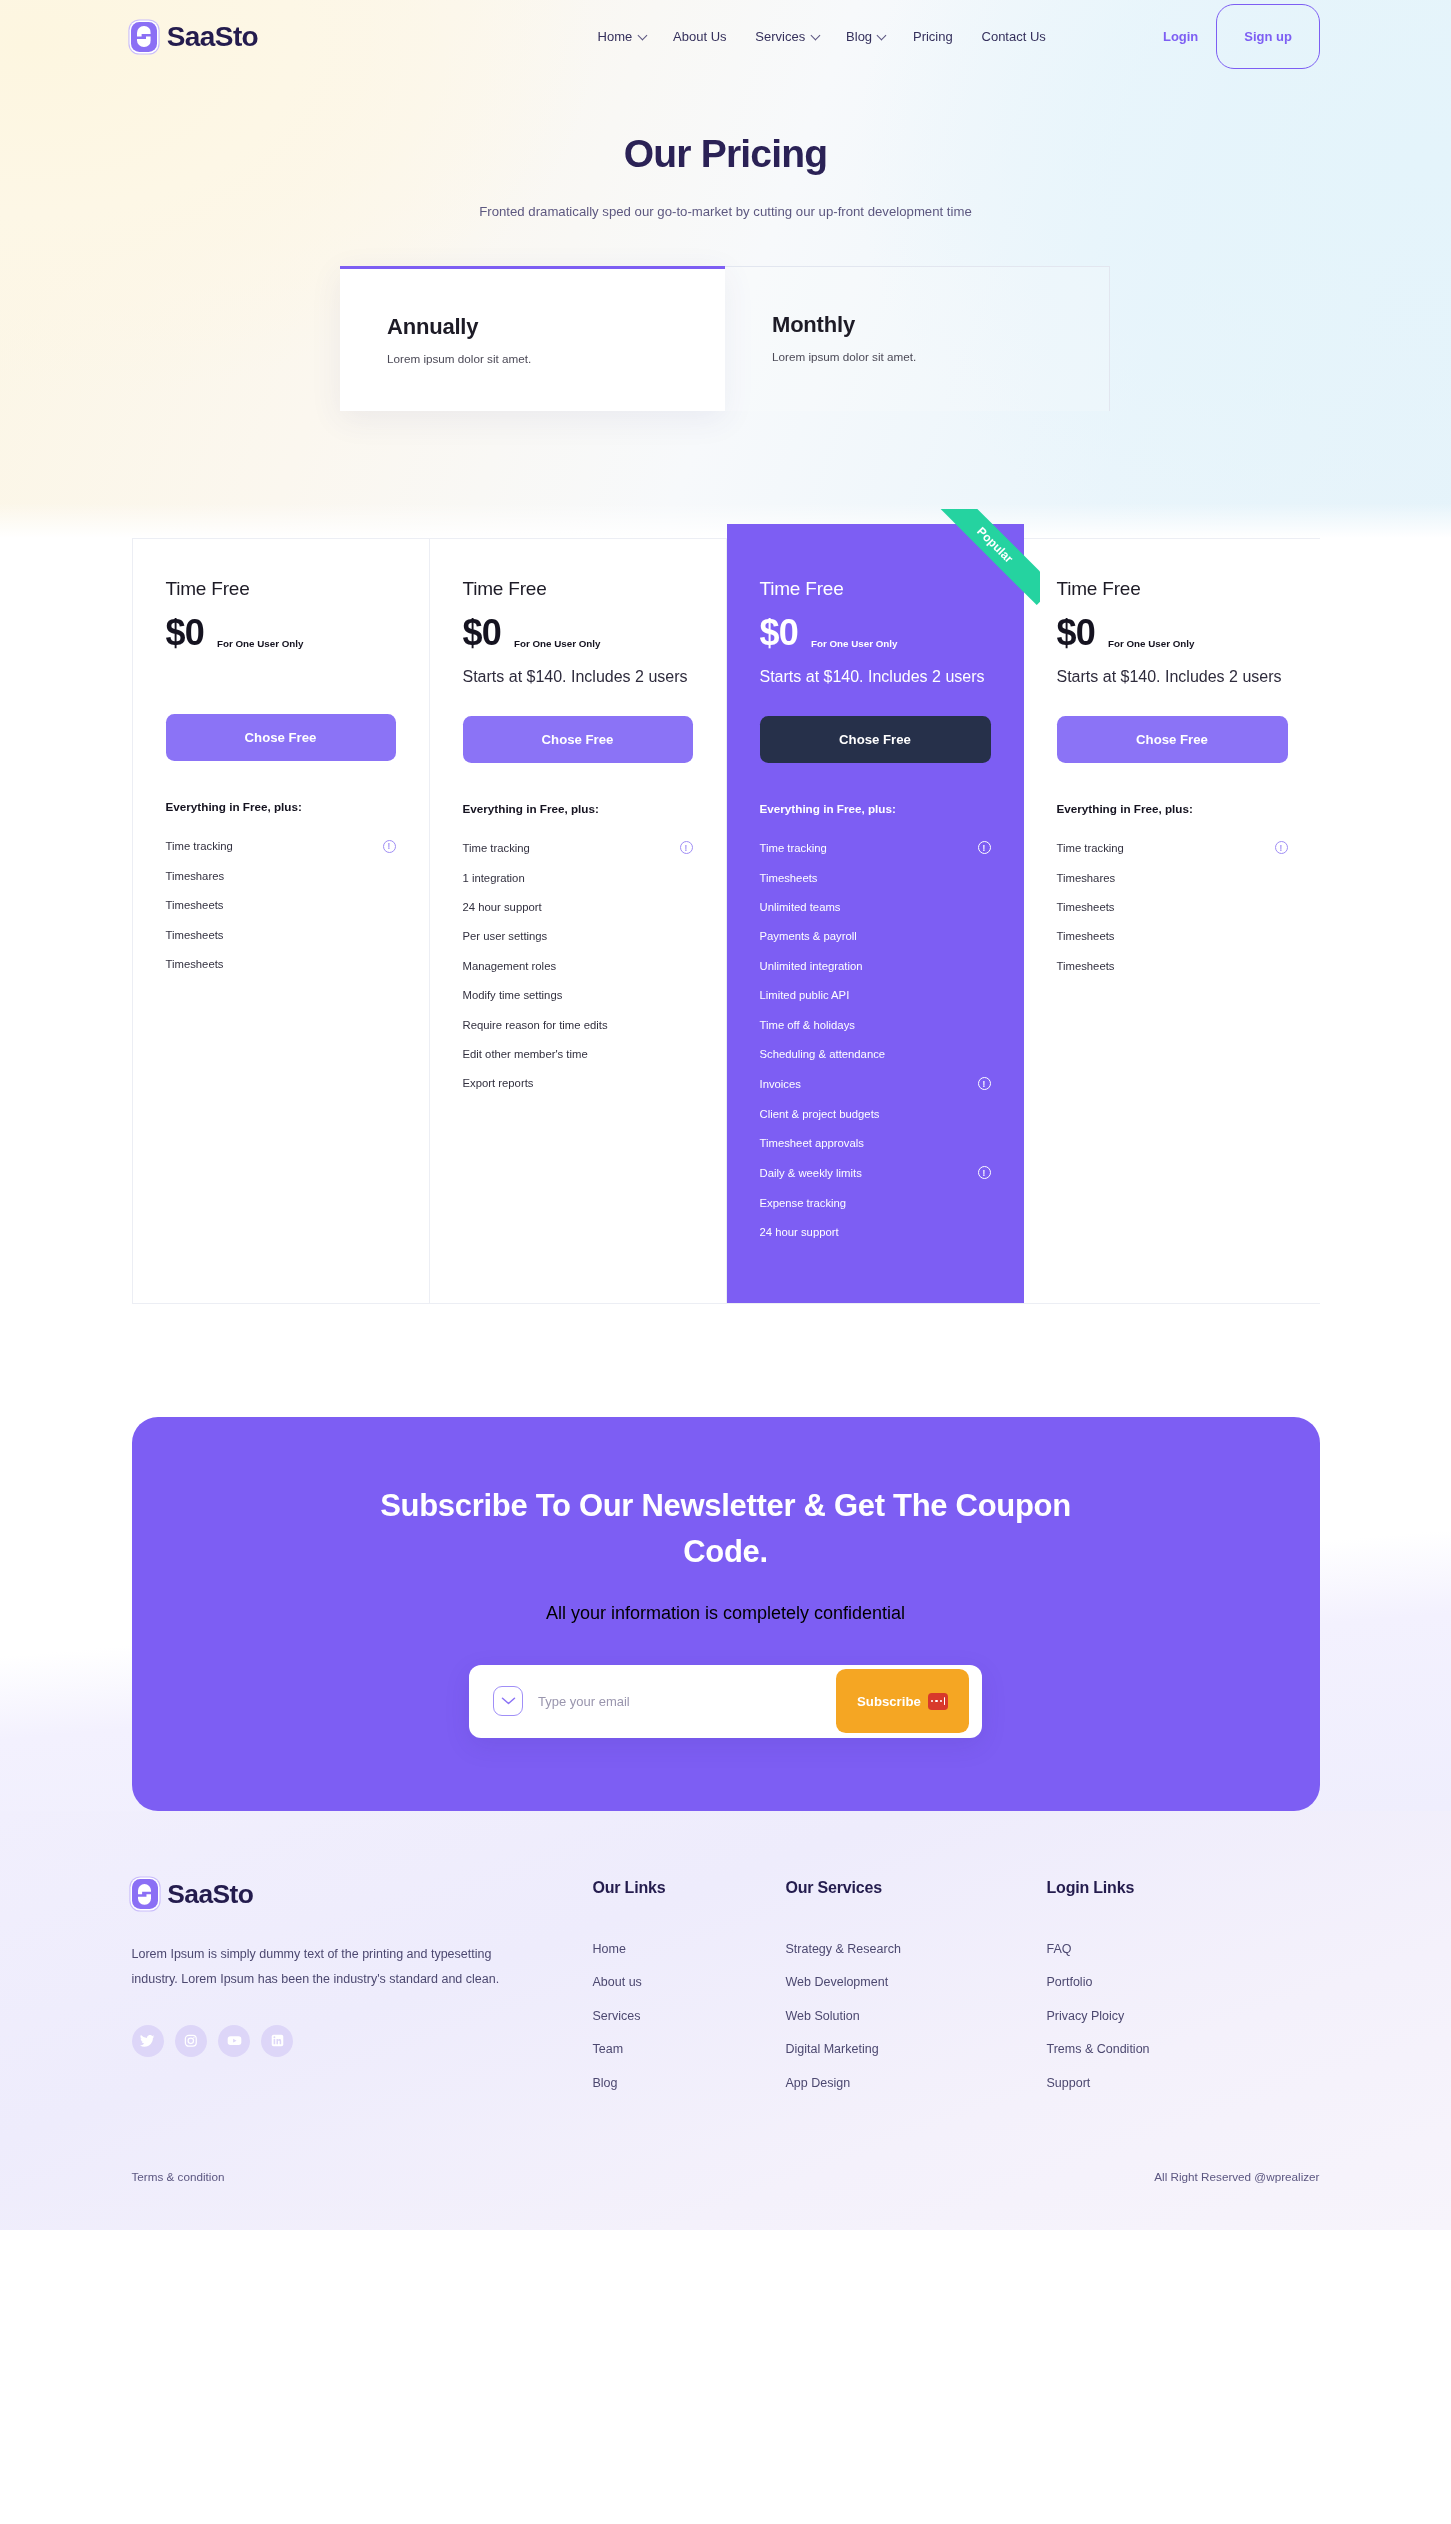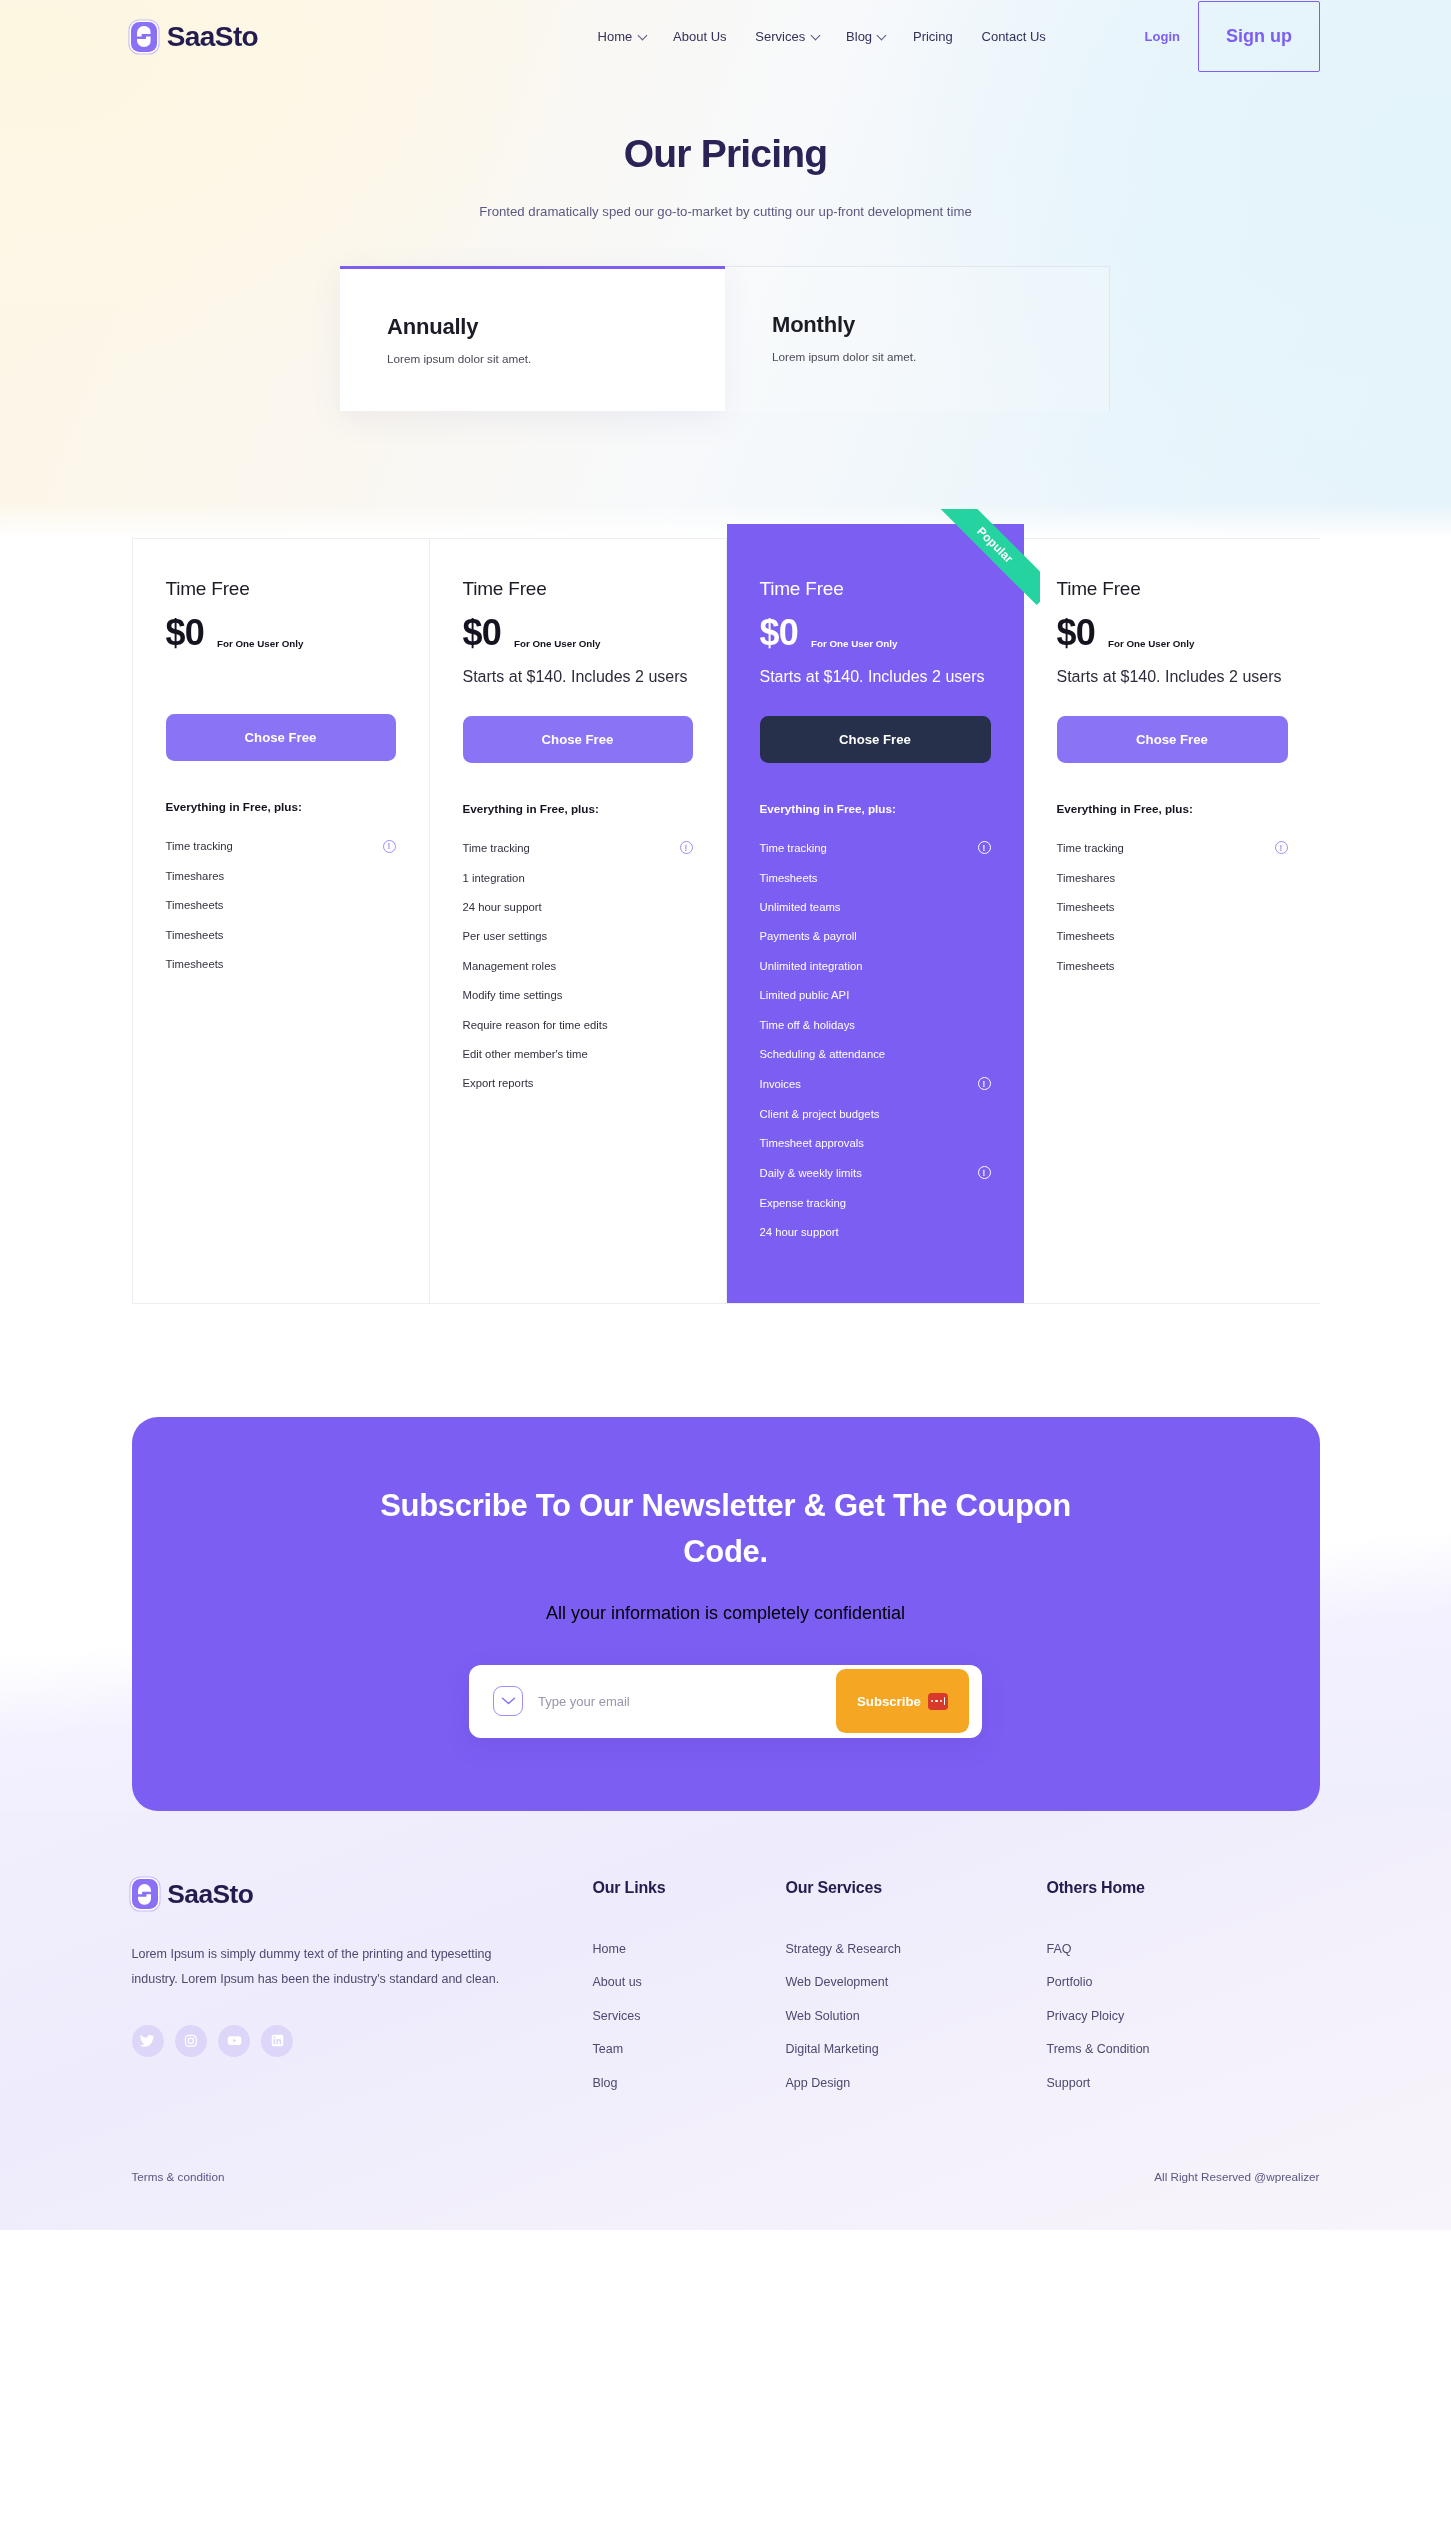--- a/index.html
+++ b/index.html
@@ -68,22 +68,22 @@
     cursor: pointer; white-space: nowrap;
   }
   .caret {
     width: 6.8px; height: 6.8px; display: inline-block;
     border-right: 1.2px solid #5b5580; border-bottom: 1.2px solid #5b5580;
     transform: rotate(45deg) translateY(-1.5px);
   }
   .nav-right { margin-left: auto; display: flex; align-items: center; gap: 18px; }
   .login-link { font-size: 13px; color: #7d5ef3; font-weight: 600; cursor: pointer; }
   .signup-btn {
-    font-size: 18px; font-weight: 600; color: #7d5ef3;
-    border: 1.2px solid #7d5ef3; border-radius: 2px;
+    font-size: 13px; font-weight: 600; color: #7d5ef3;
+    border: 1.2px solid #7d5ef3; border-radius: 18px;
     padding: 24px 27px; background: transparent; cursor: pointer;
     font-family: "Liberation Sans", sans-serif;
   }
 
   
   .page-head { text-align: center; margin-top: 59px; }
   .page-title {
     font-size: 39px; font-weight: 700; letter-spacing: -0.8px; color: #2b2256;
   }
   .page-sub {
@@ -600,21 +600,21 @@
         <div class="f-links">
           <a class="f-link">Strategy &amp; Research</a>
           <a class="f-link">Web Development</a>
           <a class="f-link">Web Solution</a>
           <a class="f-link">Digital Marketing</a>
           <a class="f-link">App Design</a>
         </div>
       </div>
 
       <div class="f-col wide">
-        <div class="f-col-title">Others Home</div>
+        <div class="f-col-title">Login Links</div>
         <div class="f-links">
           <a class="f-link">FAQ</a>
           <a class="f-link">Portfolio</a>
           <a class="f-link">Privacy Ploicy</a>
           <a class="f-link">Trems &amp; Condition</a>
           <a class="f-link">Support</a>
         </div>
       </div>
 
     </div>

